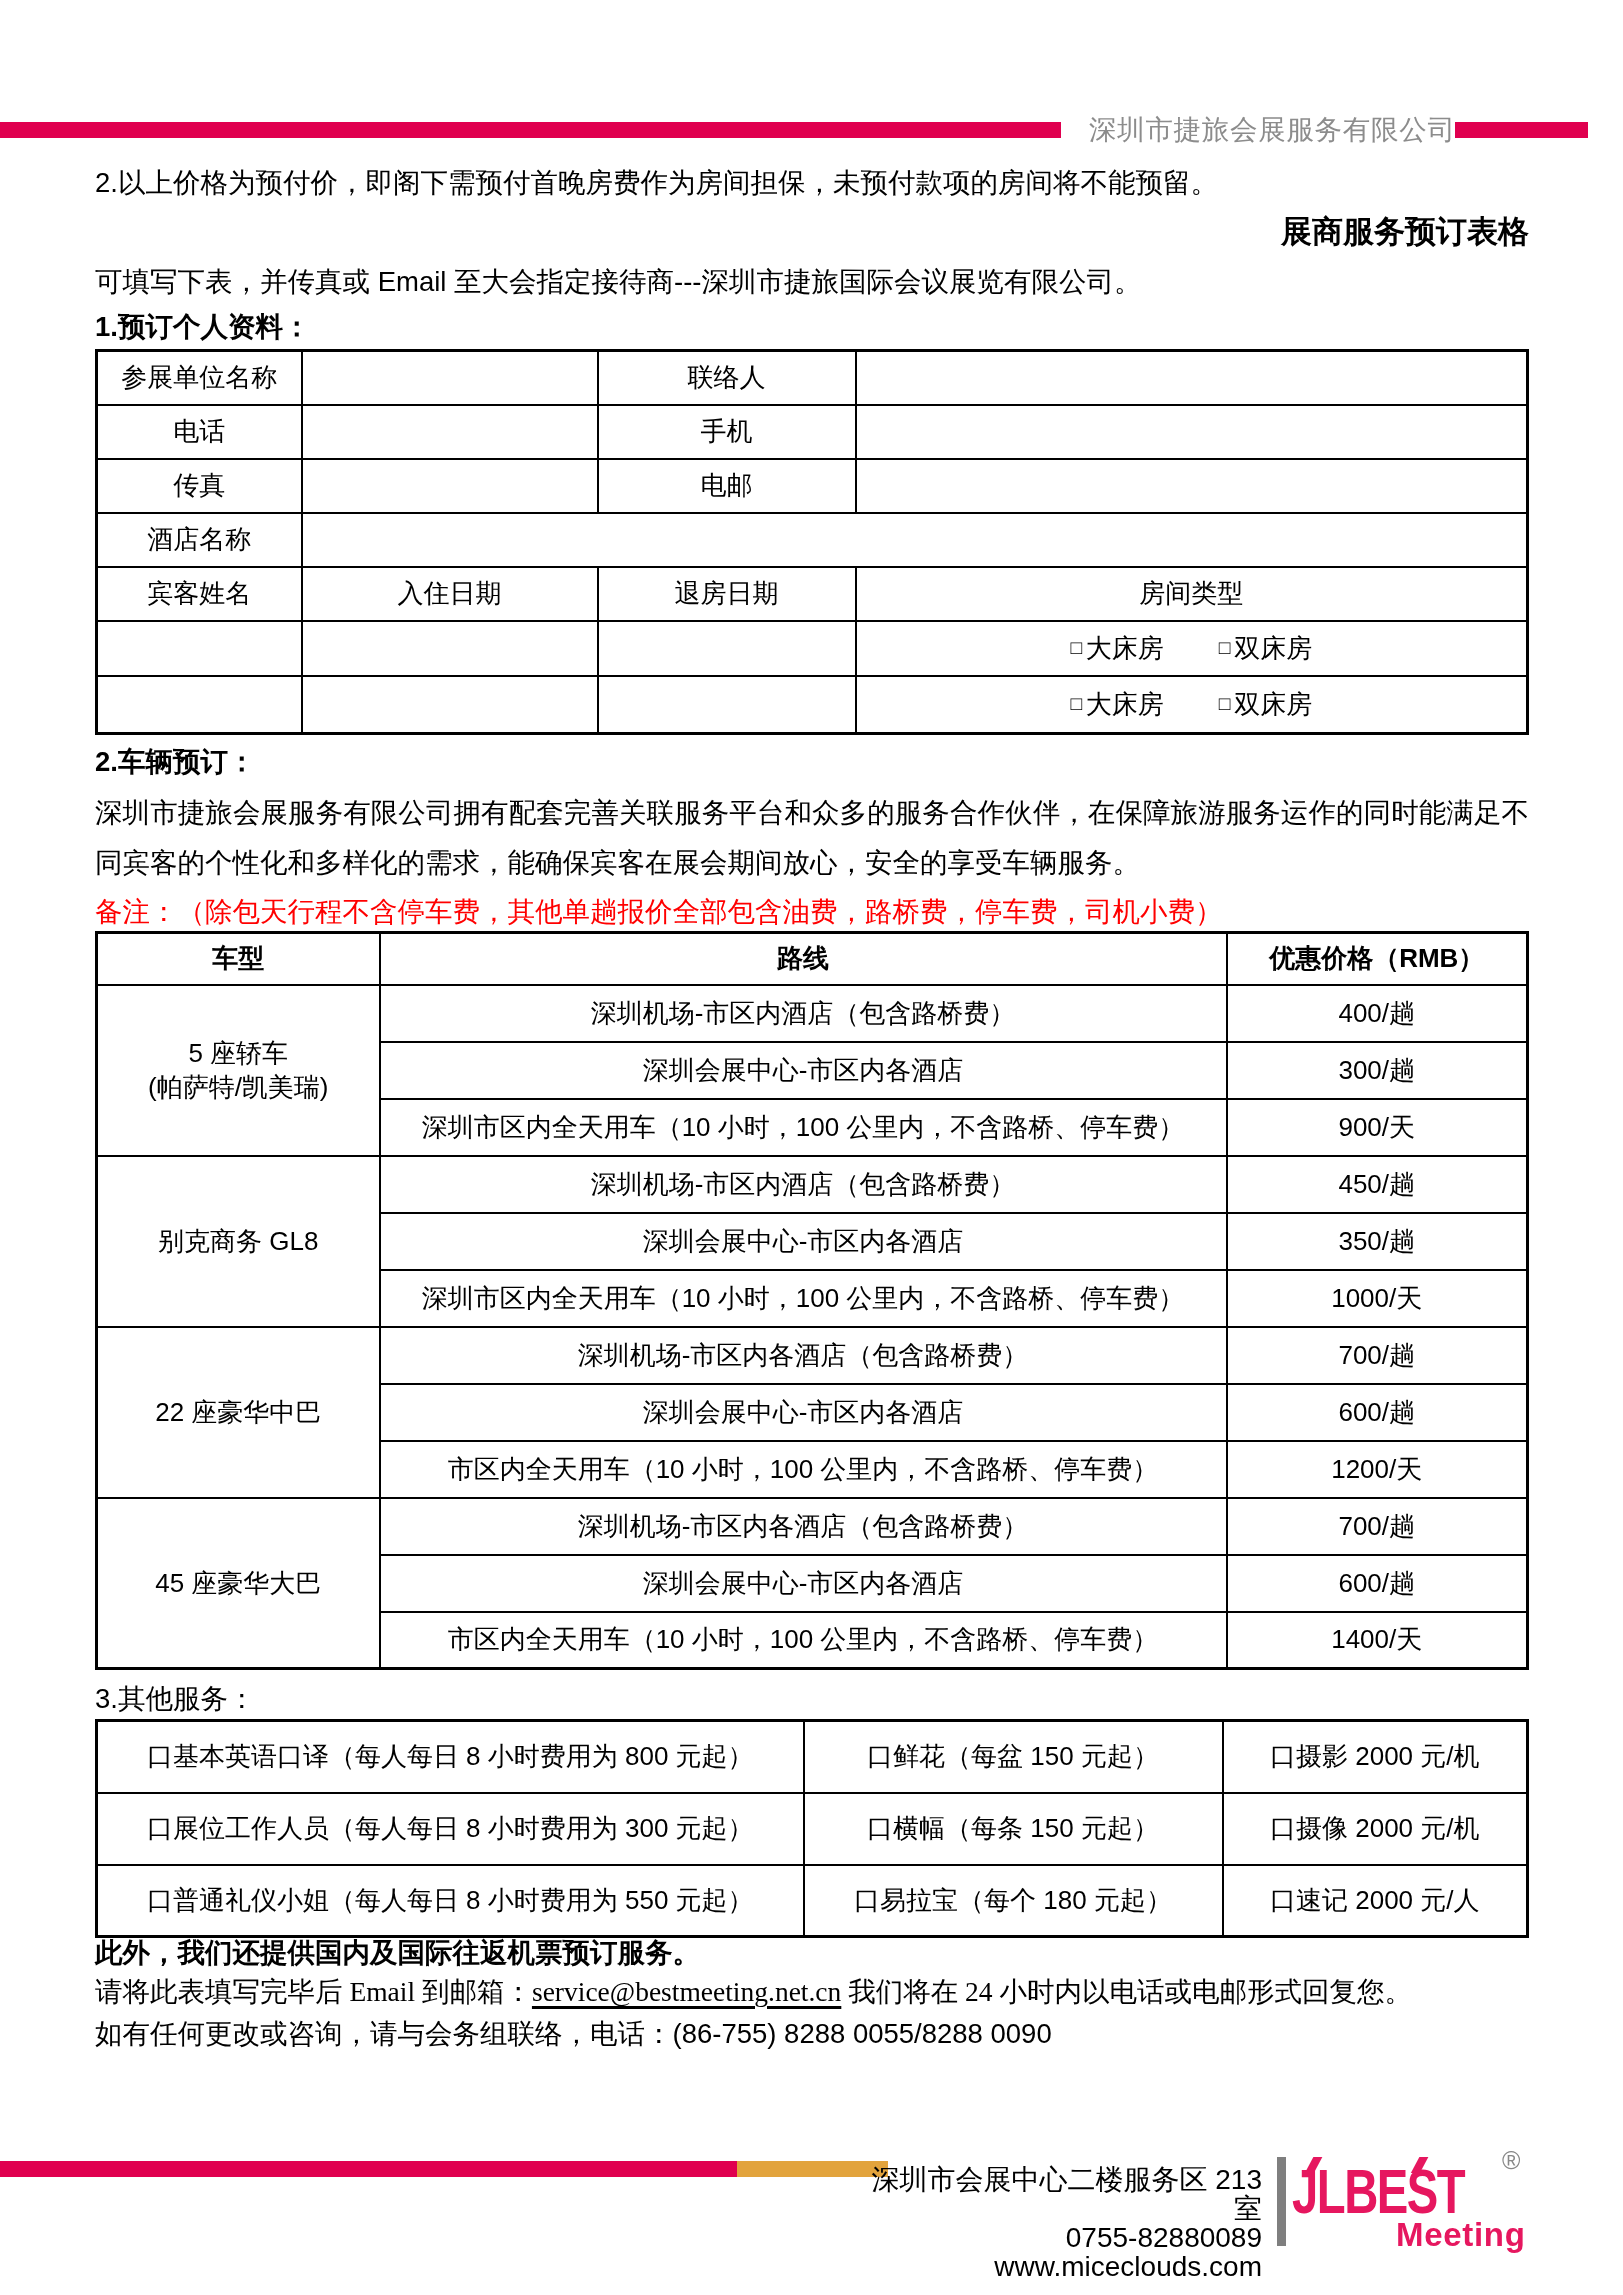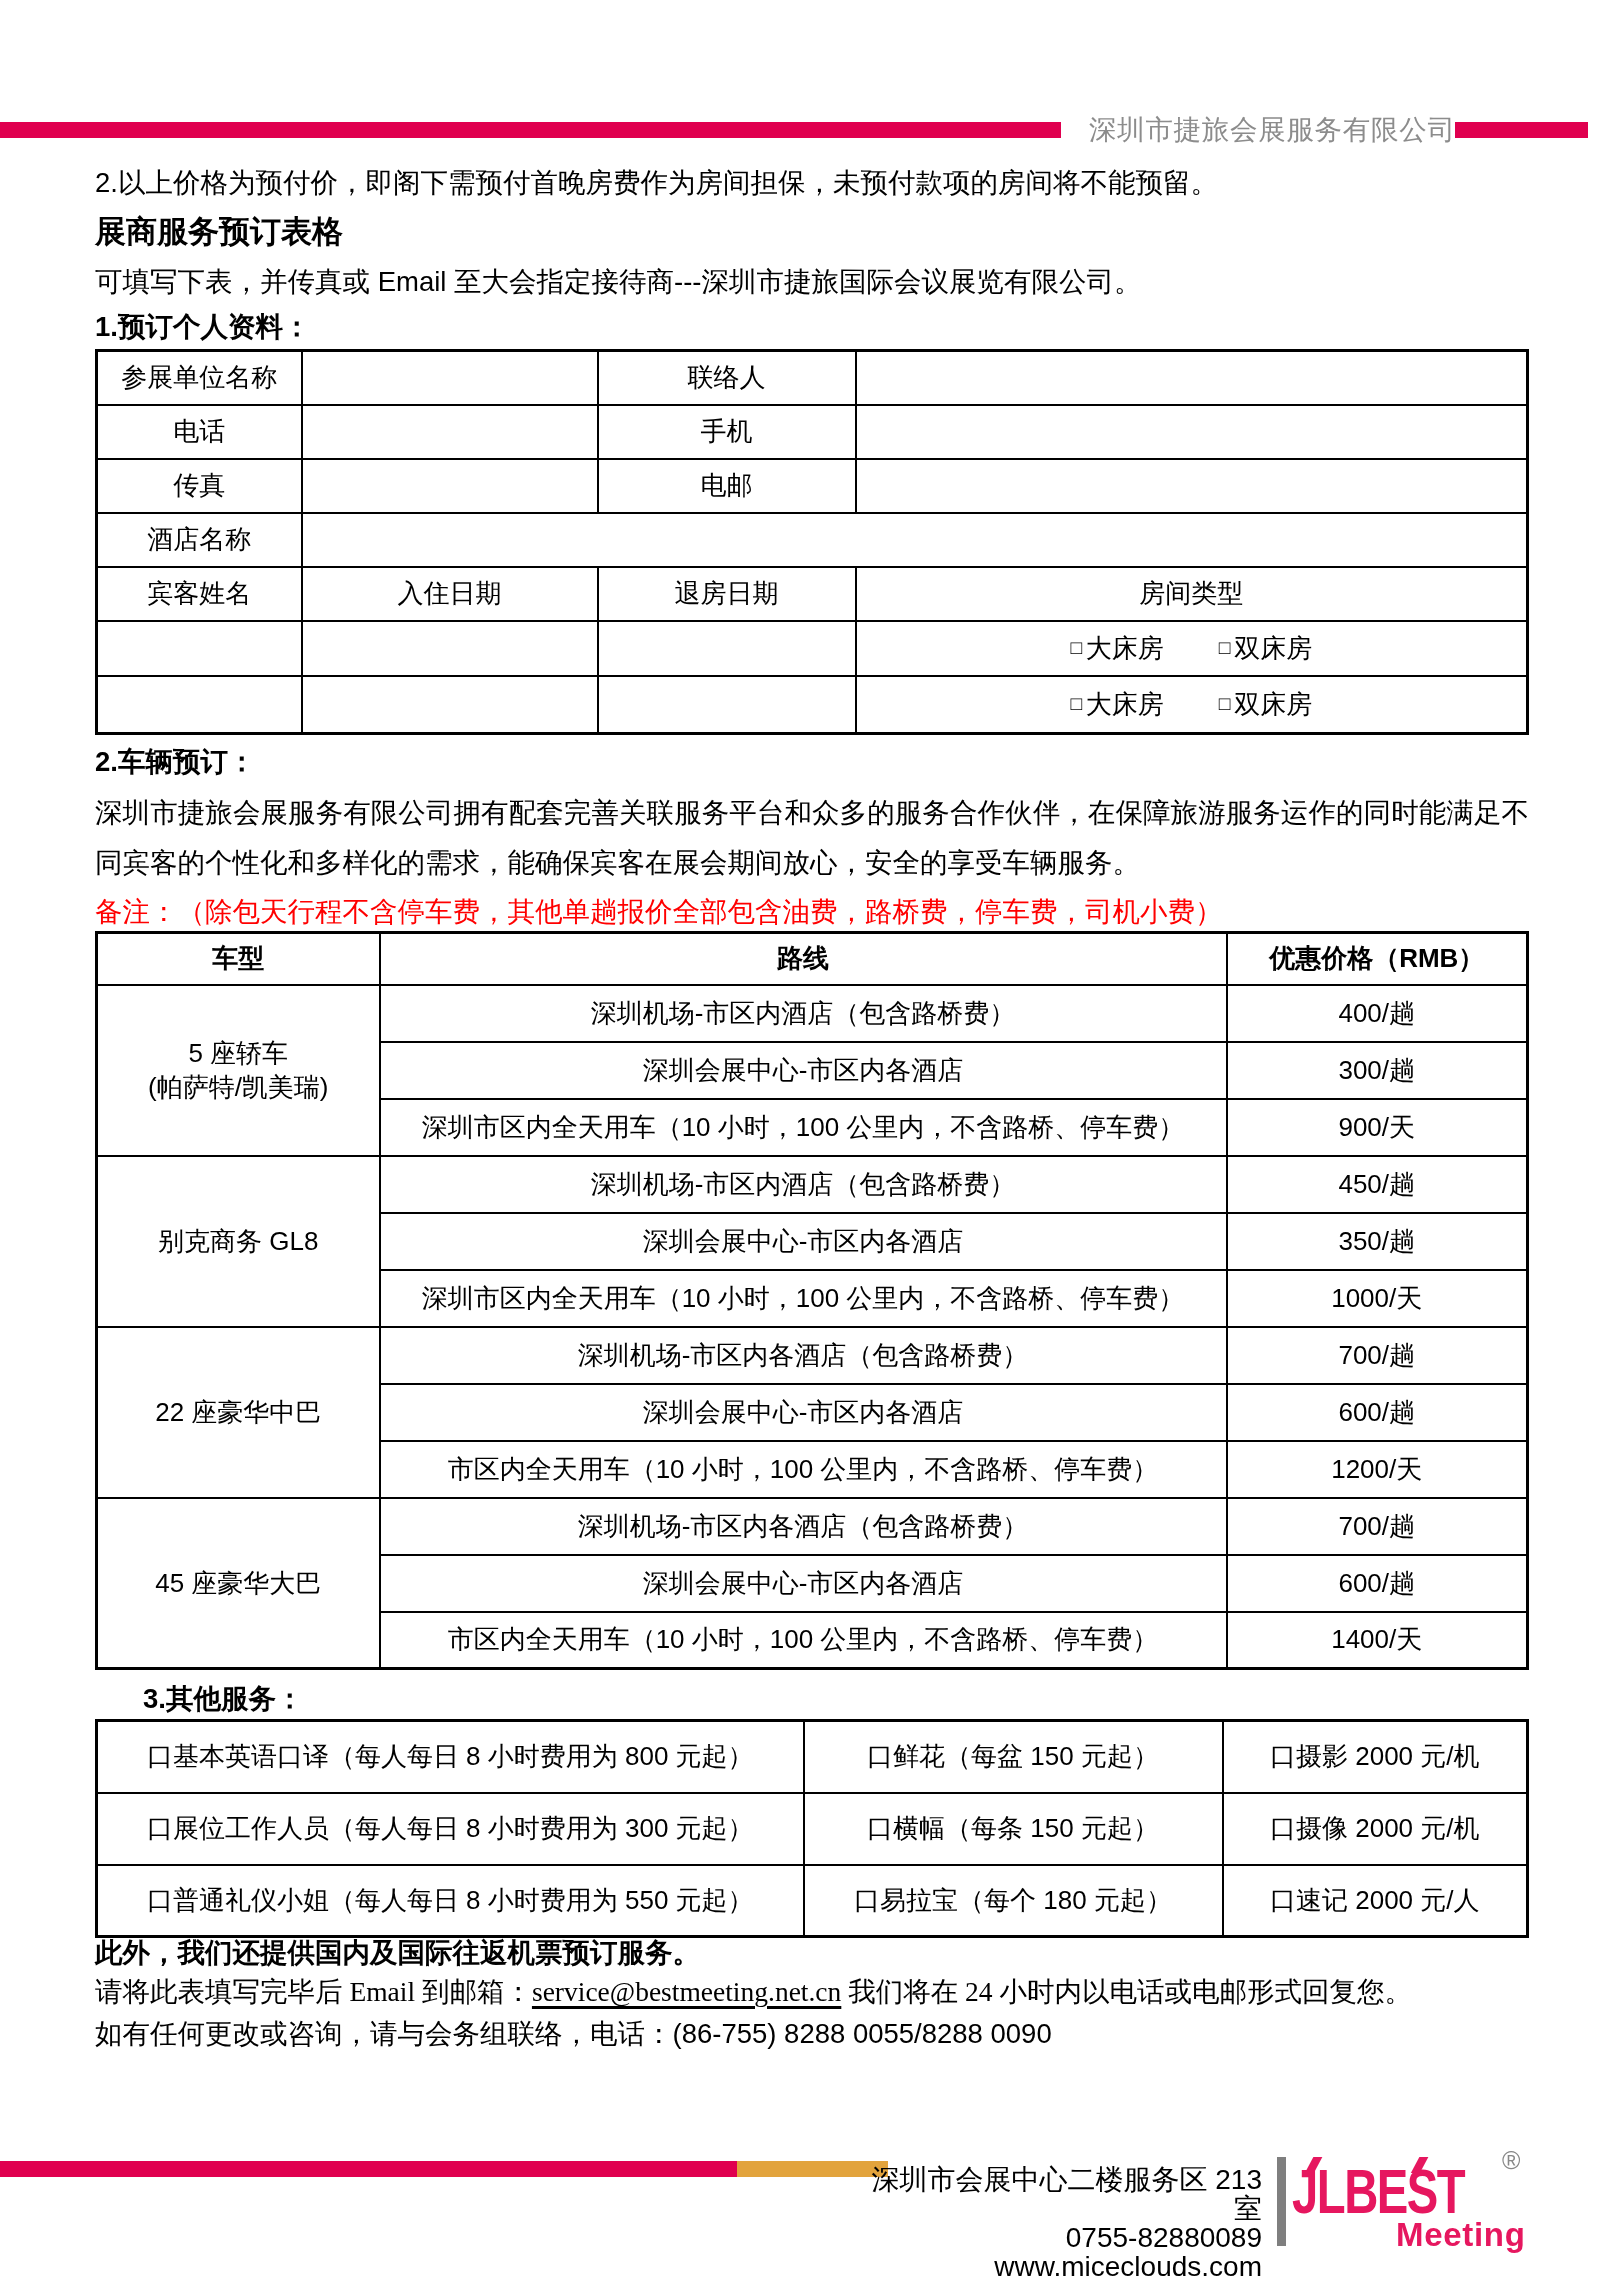--- a/index.html
+++ b/index.html
@@ -38,27 +38,27 @@
   #table2 {position:absolute; left:95px; top:931px;}
   #table2 tr.hd {height:52px;}
   #table2 tr {height:57px;}
   .vname {line-height:34px;}
 
   #table3 {position:absolute; left:95px; top:1719px;}
   #table3 tr {height:72px;}
   #table3 td {text-align:center;}
 
   #prepay-note {top:164px;}
-  #form-title {top:211px; font-size:31px; line-height:41px; font-weight:bold; text-align:left;}
+  #form-title {top:211px; font-size:31px; line-height:41px; font-weight:bold; text-align:right;}
   #form-subtitle {top:263px;}
   #heading1 {top:308px; font-weight:bold;}
   #heading2 {top:743px; font-weight:bold;}
   #para2 {top:788px; line-height:50px; text-align:justify;}
   #red-note {top:893px; color:var(--note-red);}
-  #heading3 {top:1680px; font-weight:bold;margin-left:48px;}
+  #heading3 {top:1680px; font-weight:normal;}
   #airfare-note {top:1934px; font-weight:bold;}
   #email-line {top:1973px;font-family:Liberation Serif, serif;}
   #contact-line {top:2015px;}
   .u {text-decoration:underline; text-decoration-thickness:2.6px; text-underline-offset:5.2px;}
 
   
   .ftr-bar-pink {position:absolute; left:0; top:2161px; width:737px; height:15.7px; background:var(--accent-pink);}
   .ftr-bar-orange {position:absolute; left:737px; top:2161px; width:151px; height:15.7px; background:var(--accent-orange);}
   .ftr-address {position:absolute; left:851px; top:2165px; width:411px; text-align:right; font-size:28px; line-height:29px; color:#000;}
   .ftr-divider {position:absolute; left:1277px; top:2157px; width:8.5px; height:89px; background:#7F7F7F;}

